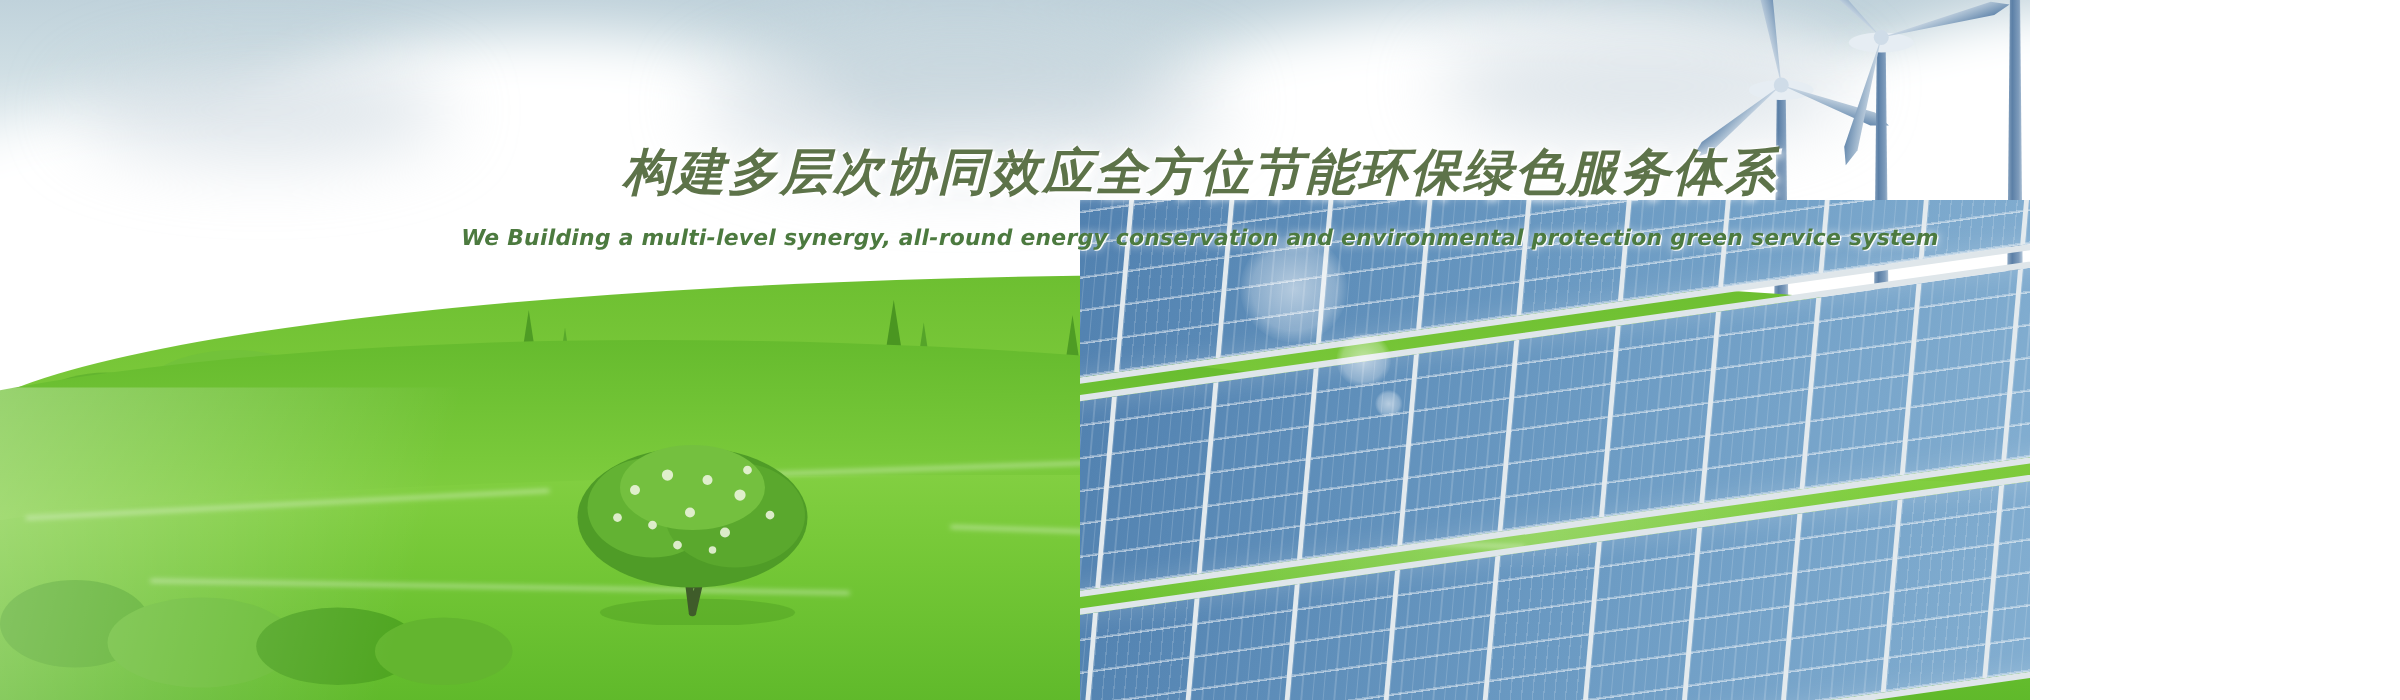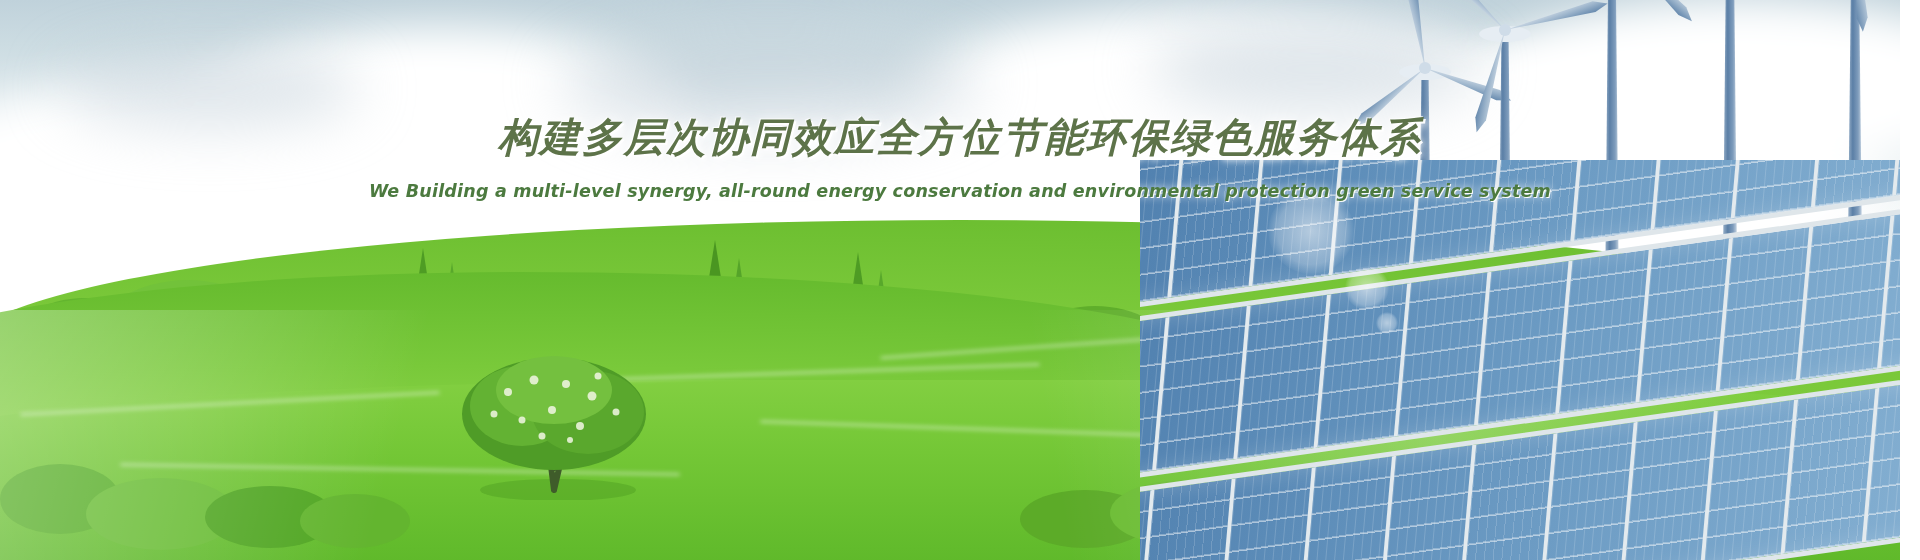--- a/index.html
+++ b/index.html
@@ -1,21 +1,21 @@
 <!DOCTYPE html>
 <html lang="zh"><head>
 <meta charset="utf-8">
 <title>Green Energy Banner</title>
 <style>
   html,body{margin:0;padding:0;background:#fff;}
   body{font-family:"Liberation Sans","DejaVu Sans",sans-serif;}
 
   .banner{
     position:relative;
-    width:1900px;height:560px;
+    width:1624px;height:560px;
     overflow:hidden;
     background:#0f172a;
   }
 
   
   .sky{
     position:absolute;inset:0;
     background:
       linear-gradient(180deg,
         #c0d2db 0%,

